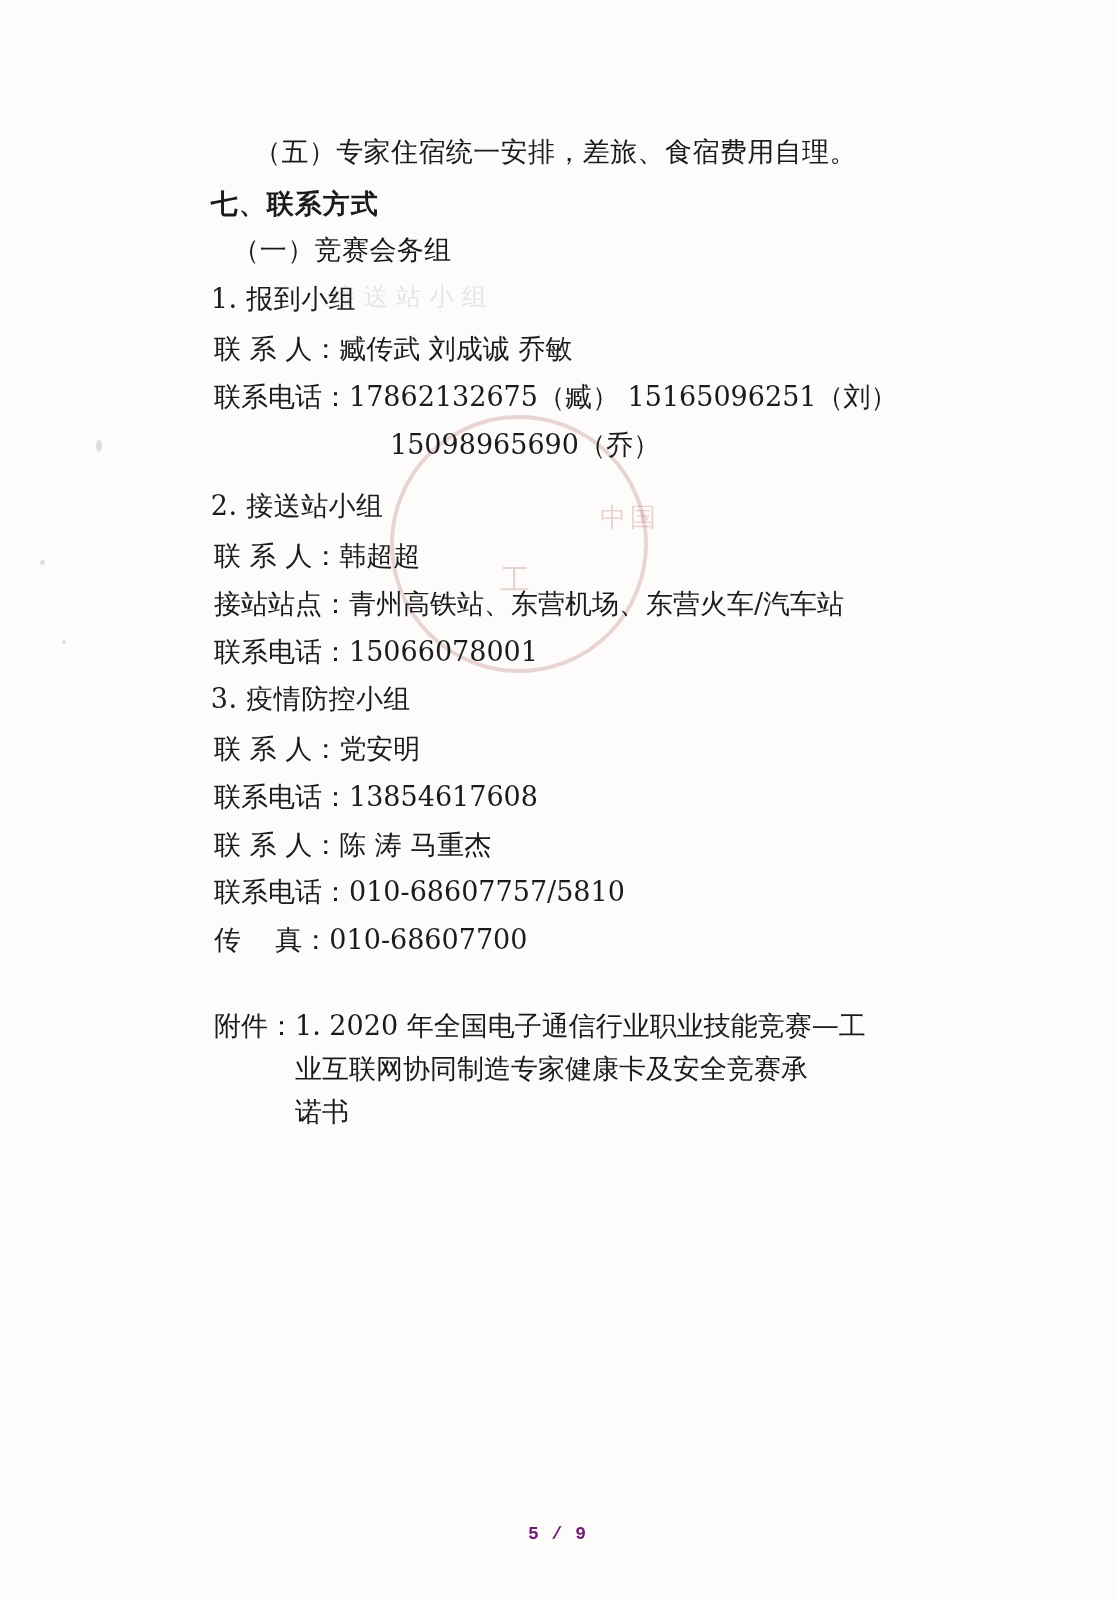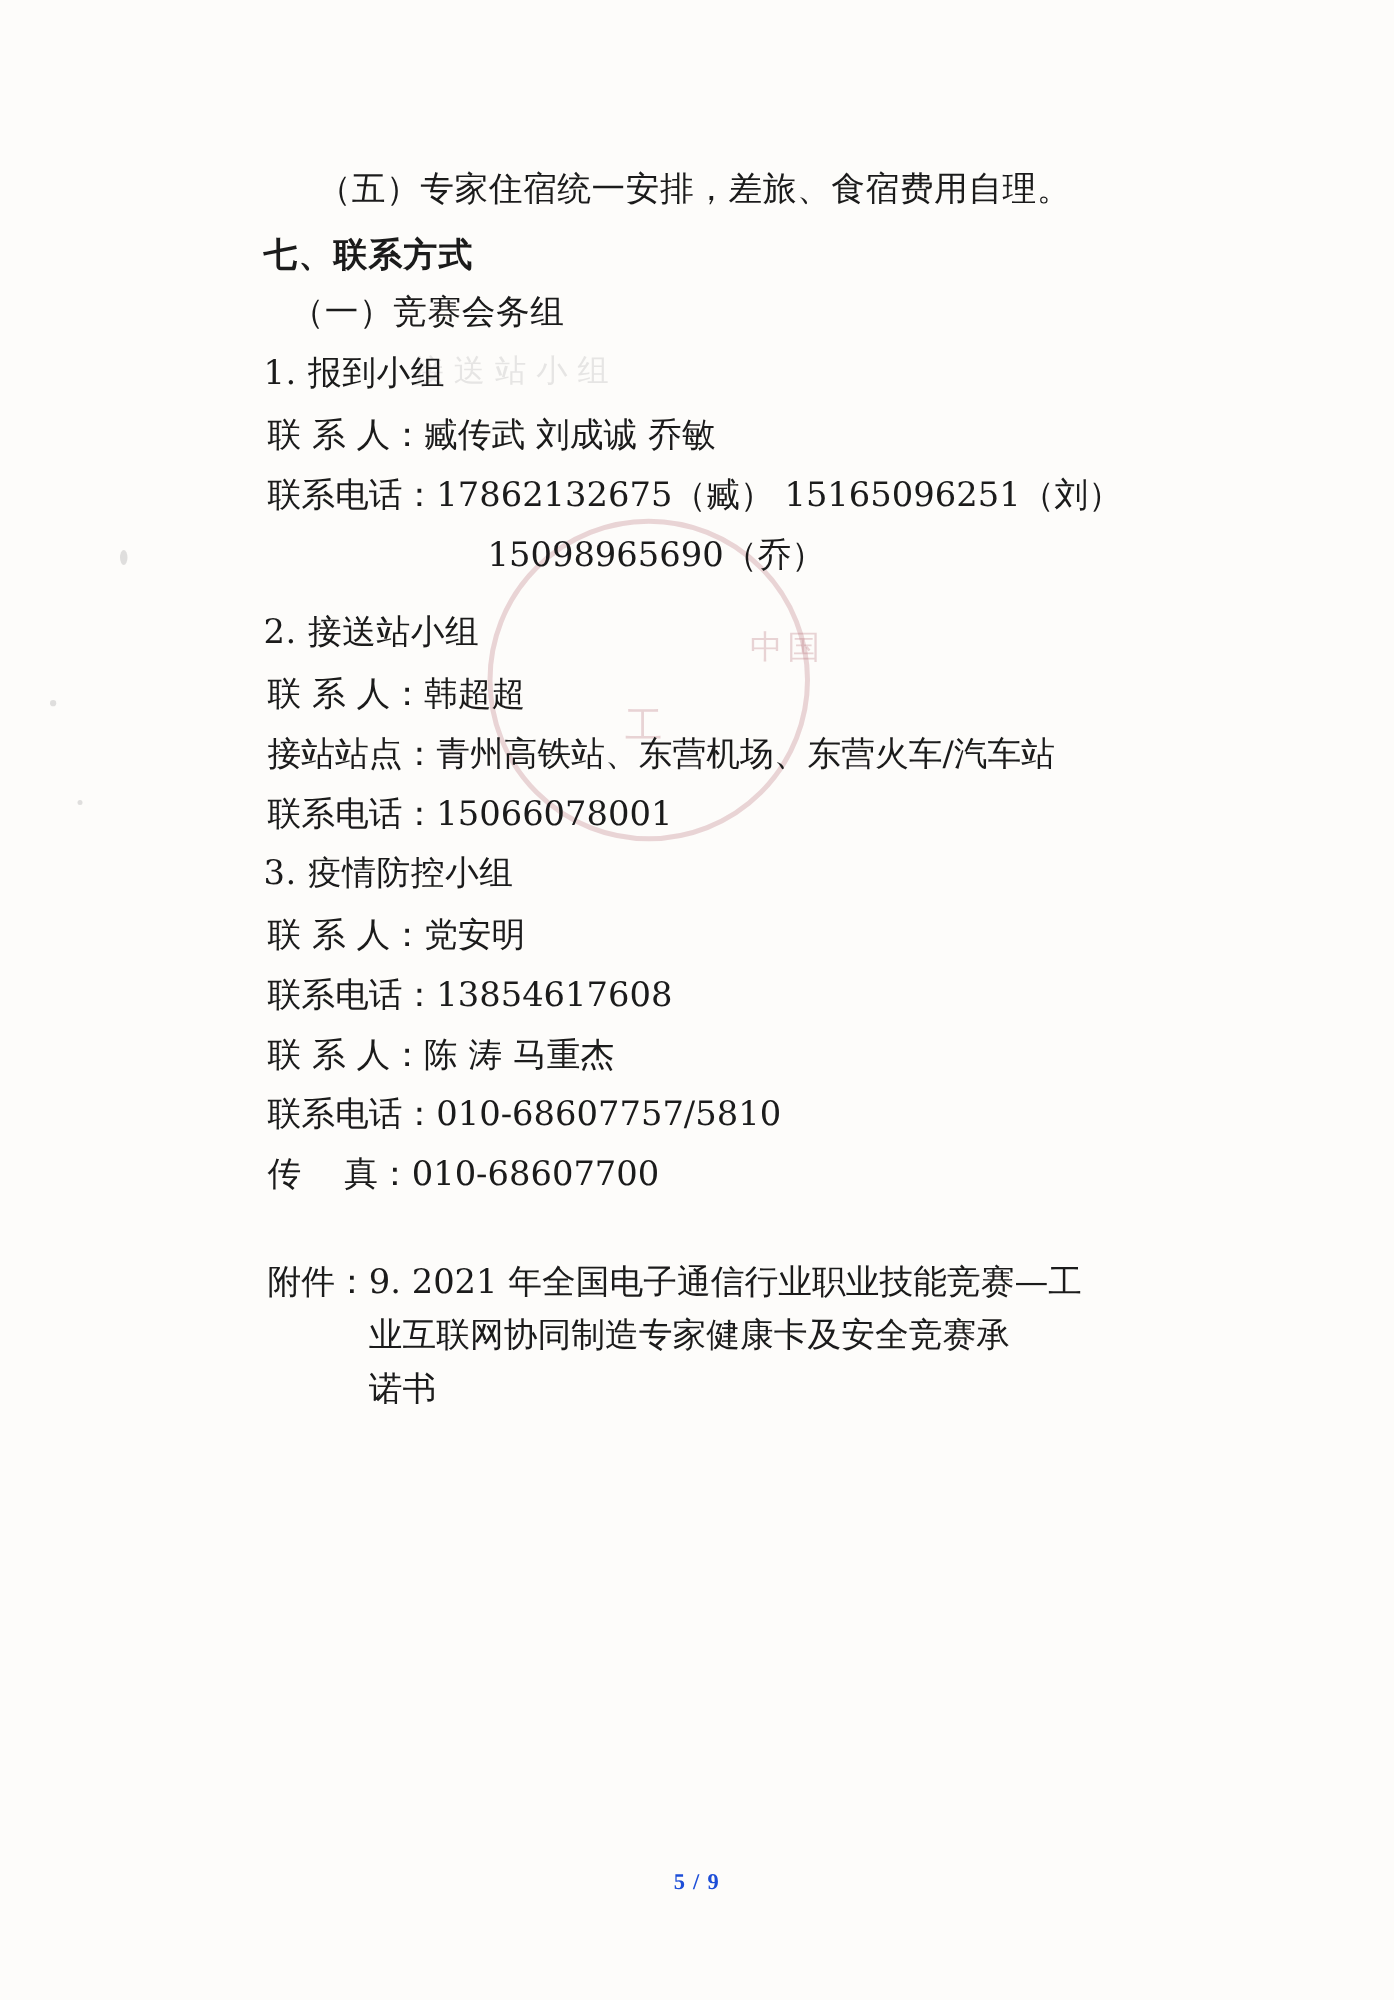--- a/index.html
+++ b/index.html
@@ -119,27 +119,27 @@
     white-space: pre;
   }
   .attach-body {
     flex: 1 1 auto;
     padding-right: 10px;
   }
   .footer {
     position: absolute;
     left: 0;
     right: 0;
-    bottom: 84px;
+    bottom: 56px;
     text-align: center;
     font-size: 18px;
     font-weight: bold;
     letter-spacing: 1px;
-    color: #1d4ed8;
-    font-family: Liberation Serif, serif;
+    color: #701a75;
+    font-family: Liberation Mono, monospace;
   }
 </style>
 </head>
 <body>
 
 <div class="page">
 
   <div class="ghost-line">接送站小组</div>
   <div class="stamp stamp-main"></div>
   <div class="stamp-text" style="left:600px; top:500px; font-size:26px;">中国</div>
@@ -212,21 +212,21 @@
     </div>
 
     <div class="contact-row">
       <span class="label">传    真：</span>
       <span class="value">010-68607700</span>
     </div>
 
     <div class="attach">
       <span class="attach-label">附件：</span>
       <span class="attach-body">
-        <span>9. 2021 年全国电子通信行业职业技能竞赛—工</span><br>
+        <span>1. 2020 年全国电子通信行业职业技能竞赛—工</span><br>
         <span>业互联网协同制造专家健康卡及安全竞赛承</span><br>
         <span>诺书</span>
       </span>
     </div>
 
   </div>
 
   <div class="footer">5 / 9</div>
 </div>
 

